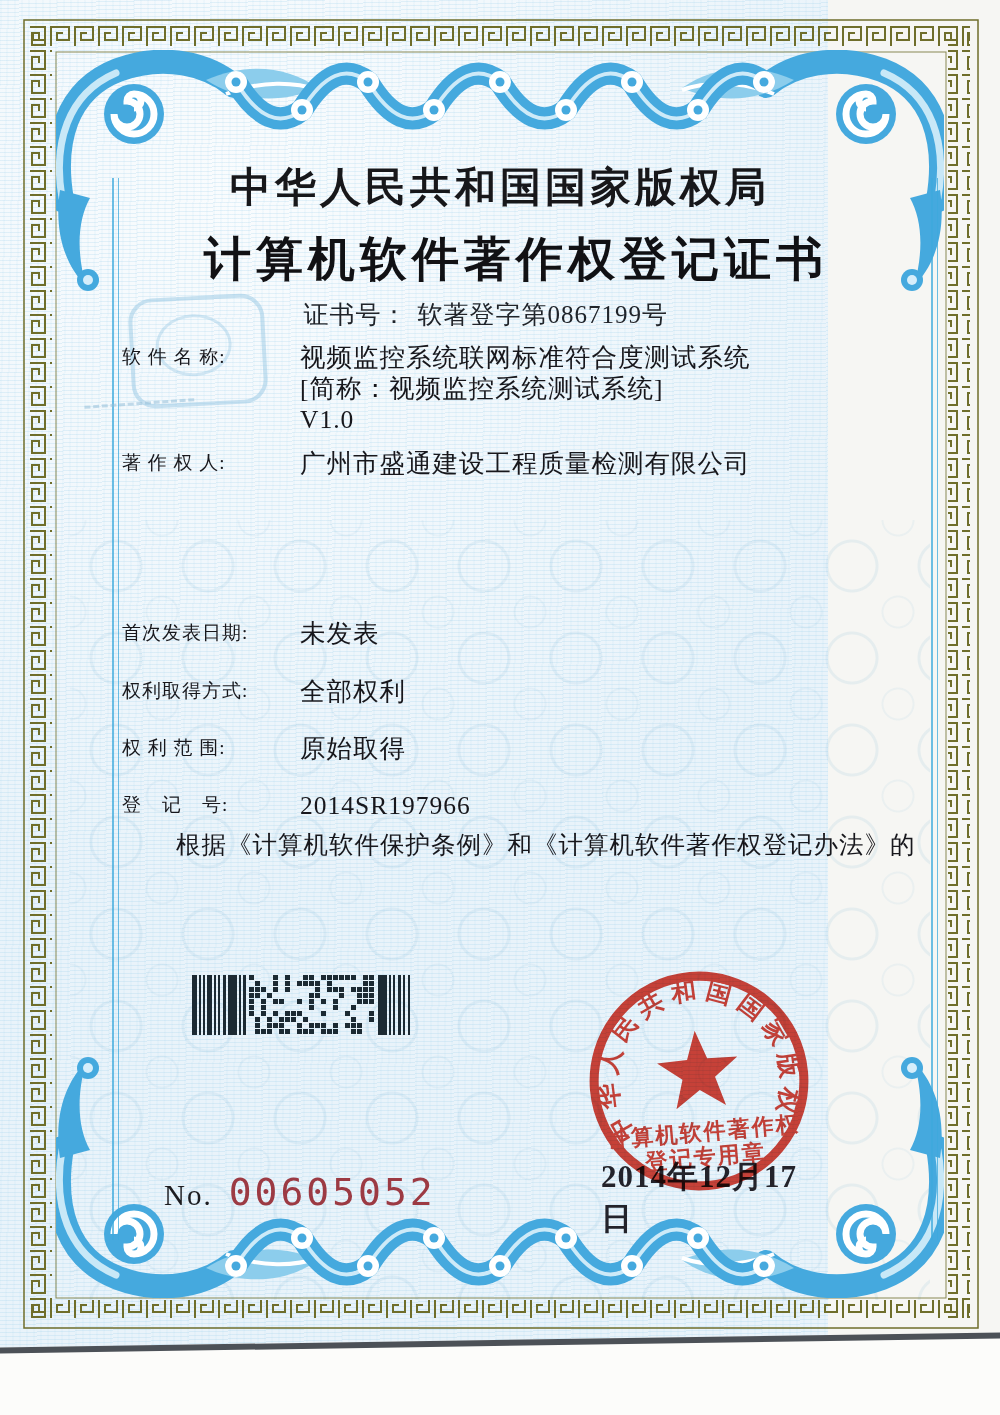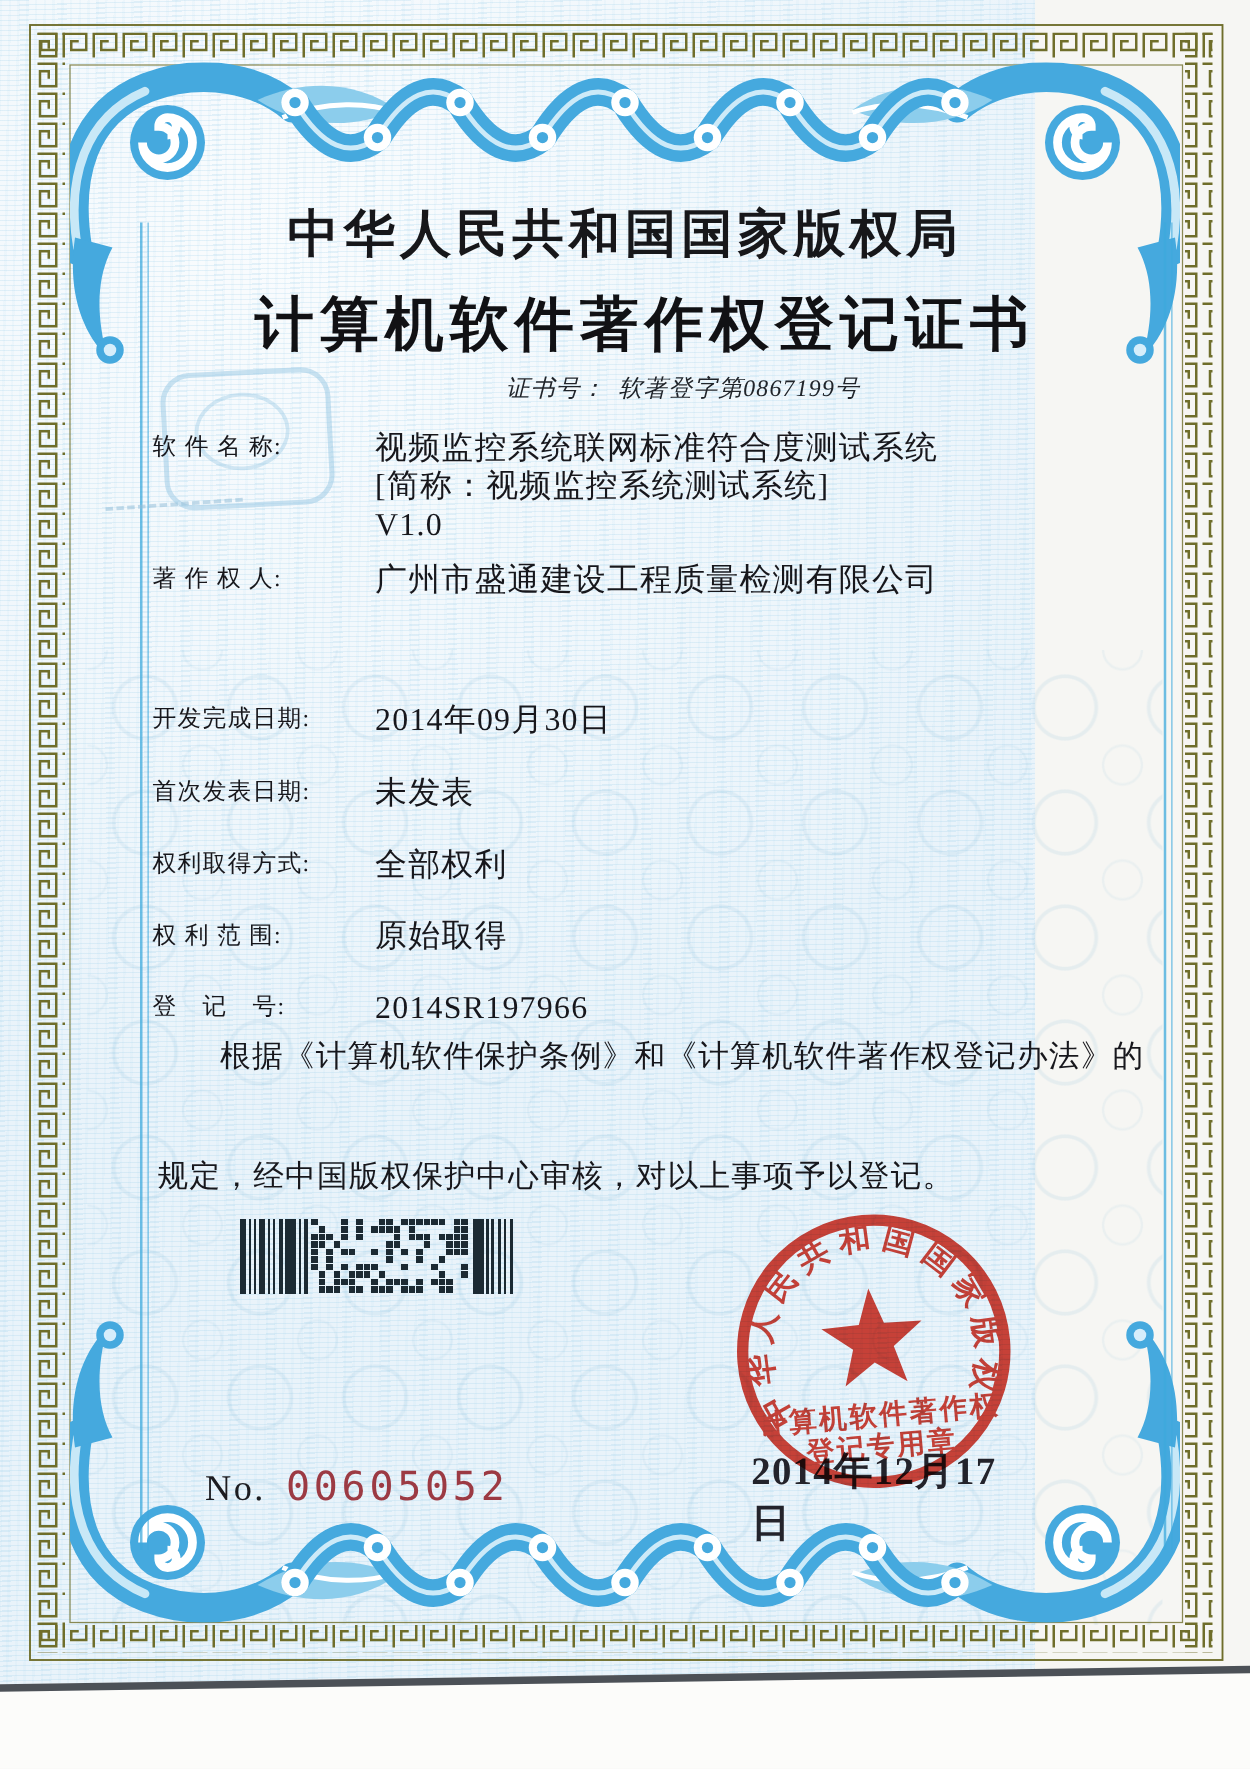--- a/index.html
+++ b/index.html
@@ -35,21 +35,21 @@
 
   .ghost-stamp{position:absolute;left:130px;top:296px;width:128px;height:102px;border:4px solid rgba(152,200,227,.50);border-radius:24px;transform:rotate(-3deg);}
   .ghost-stamp .inner{position:absolute;left:22px;top:14px;width:70px;height:56px;border:3px solid rgba(152,200,227,.40);border-radius:50%;}
   .ghost-dash{position:absolute;left:84px;top:392px;width:110px;height:10px;border-bottom:3px dashed rgba(150,192,216,.55);transform:rotate(-4deg);}
 
   
   .issuer{position:absolute;left:0;top:160px;width:1000px;text-align:center;
     font-size:41px;font-weight:700;letter-spacing:4px;color:#17171a;}
   .doc-title{position:absolute;left:0;top:228px;width:1000px;text-align:center;
     font-size:47px;font-weight:700;letter-spacing:5px;color:#111114;margin-left:16px;}
-  .cert-no{position:absolute;right:140px;top:298px;font-size:19px;color:#20242a;letter-spacing:1px;font-style:italic;}
+  .cert-no{position:absolute;right:160px;top:298px;font-size:25px;color:#20242a;letter-spacing:1px;}
   .cert-no .num{margin-left:10px;}
 
   .field{position:absolute;left:122px;display:flex;color:#17171c;}
   .flabel{display:inline-block;width:178px;font-size:19px;white-space:pre;letter-spacing:1px;}
   .fvalue{font-size:25.5px;letter-spacing:1px;}
   .fvalue .vline{display:block;line-height:35px;margin-top:-4px;}
   .f0{top:344px}.f1{top:450px}.f2{top:562px}.f3{top:620px}.f4{top:678px}.f5{top:735px}.f6{top:792px}
 
   .statement{position:absolute;color:#17171c;font-size:24.5px;letter-spacing:1px;white-space:nowrap;}
   .s1{left:176px;top:828px;}
@@ -61,21 +61,21 @@
   
   .issue-date{position:absolute;left:601px;top:1156px;font-size:31px;font-weight:700;
     color:#23232b;letter-spacing:1px;z-index:2;}
   .seal{position:absolute;left:578px;top:960px;width:242px;height:242px;transform:rotate(-5deg);
     opacity:.93;mix-blend-mode:multiply;z-index:3;}
 
   
   .serial{position:absolute;left:164px;top:1170px;z-index:2;}
   .serial .no-label{font-size:29px;color:#1c1c20;letter-spacing:2px;}
   .serial .no-value{font-family:"DejaVu Sans Mono","Liberation Mono",monospace;
-    font-size:32px;color:#9c3a43;letter-spacing:3px;margin-left:16px;margin-top:32px;}
+    font-size:38px;color:#9c3a43;letter-spacing:3px;margin-left:16px;margin-top:32px;}
 
   
   .scan-edge{position:absolute;left:-20px;top:1340px;width:1040px;height:130px;
     background:#fcfcfa;border-top:6px solid #4c5157;transform:rotate(-0.85deg);z-index:5;}
 </style>
 </head>
 <body>
 
 <div class="page">
   <div class="paper">
@@ -186,26 +186,20 @@
         <span class="vline">[简称：视频监控系统测试系统]</span>
         <span class="vline">V1.0</span>
       </span>
     </div>
     <div class="field f1">
       <span class="flabel">著 作 权 人:</span>
       <span class="fvalue">
           <span class="vline">广州市盛通建设工程质量检测有限公司</span>
         </span>
     </div>
-    <div class="field f2">
-      <span class="flabel">开发完成日期:</span>
-      <span class="fvalue">
-          <span class="vline">2014年09月30日</span>
-        </span>
-    </div>
     <div class="field f3">
       <span class="flabel">首次发表日期:</span>
       <span class="fvalue">
           <span class="vline">未发表</span>
         </span>
     </div>
     <div class="field f4">
       <span class="flabel">权利取得方式:</span>
       <span class="fvalue">
           <span class="vline">全部权利</span>
@@ -218,21 +212,20 @@
         </span>
     </div>
     <div class="field f6">
       <span class="flabel">登　记　号:</span>
       <span class="fvalue">
           <span class="vline">2014SR197966</span>
         </span>
     </div>
 
     <div class="statement s1">根据《计算机软件保护条例》和《计算机软件著作权登记办法》的</div>
-    <div class="statement s2">规定，经中国版权保护中心审核，对以上事项予以登记。</div>
 
     <svg id="barcode" class="barcode" width="243" height="64" viewBox="0 0 243 64" shape-rendering="crispEdges">
         <rect x="0" y="2" width="5" height="60" fill="#1c2a33"></rect>
         <rect x="7" y="2" width="2" height="60" fill="#1c2a33"></rect>
         <rect x="11" y="2" width="2" height="60" fill="#1c2a33"></rect>
         <rect x="15" y="2" width="5" height="60" fill="#1c2a33"></rect>
         <rect x="22" y="2" width="2" height="60" fill="#1c2a33"></rect>
         <rect x="26" y="2" width="2" height="60" fill="#1c2a33"></rect>
         <rect x="31" y="2" width="3" height="60" fill="#1c2a33"></rect>
         <rect x="36" y="2" width="9" height="60" fill="#1c2a33"></rect>

